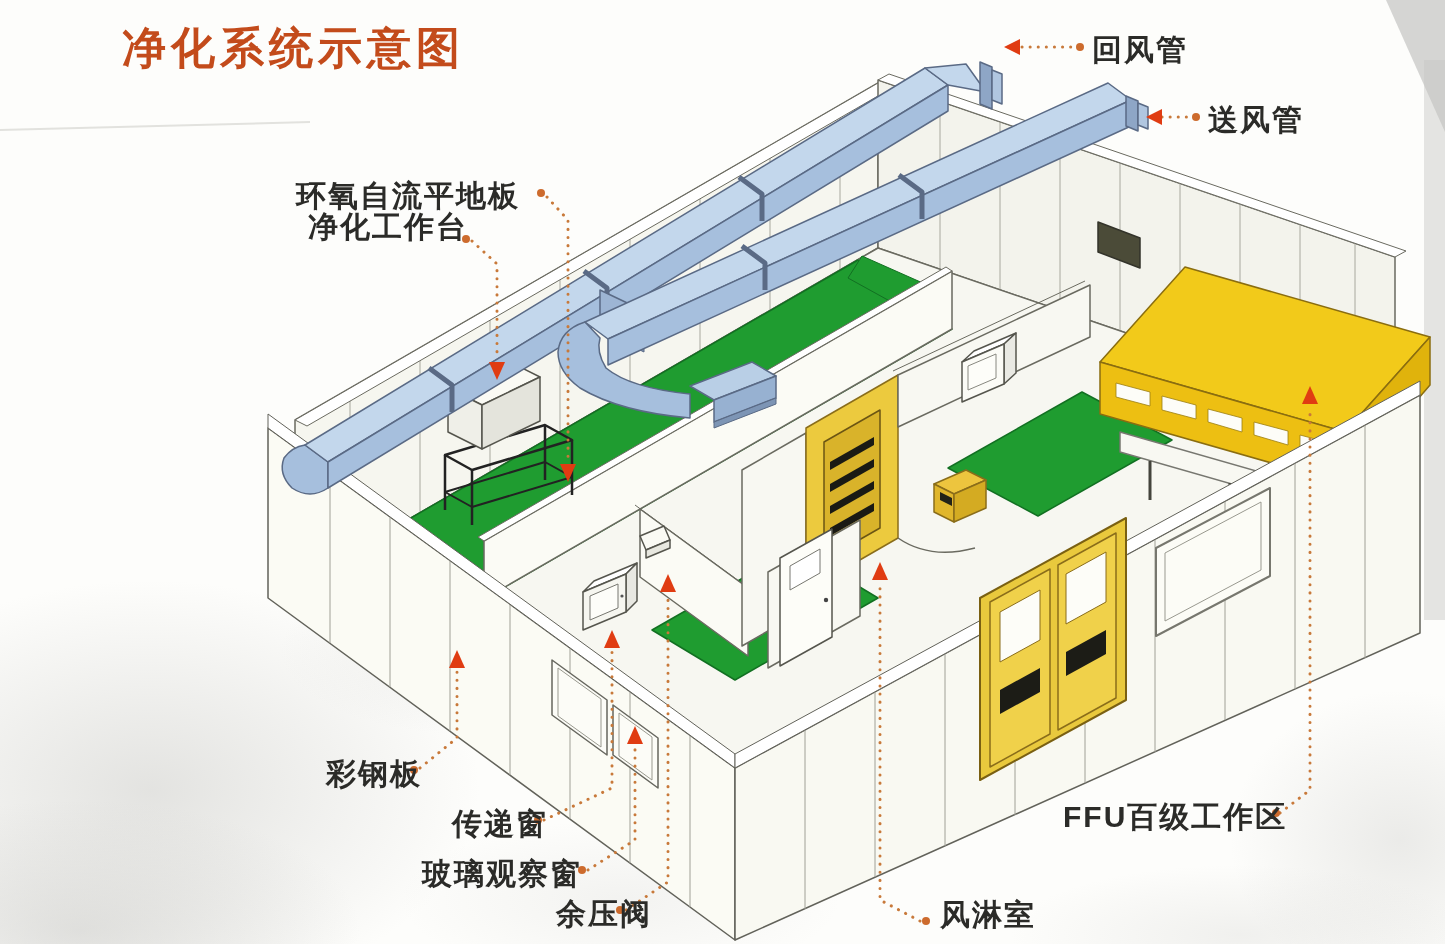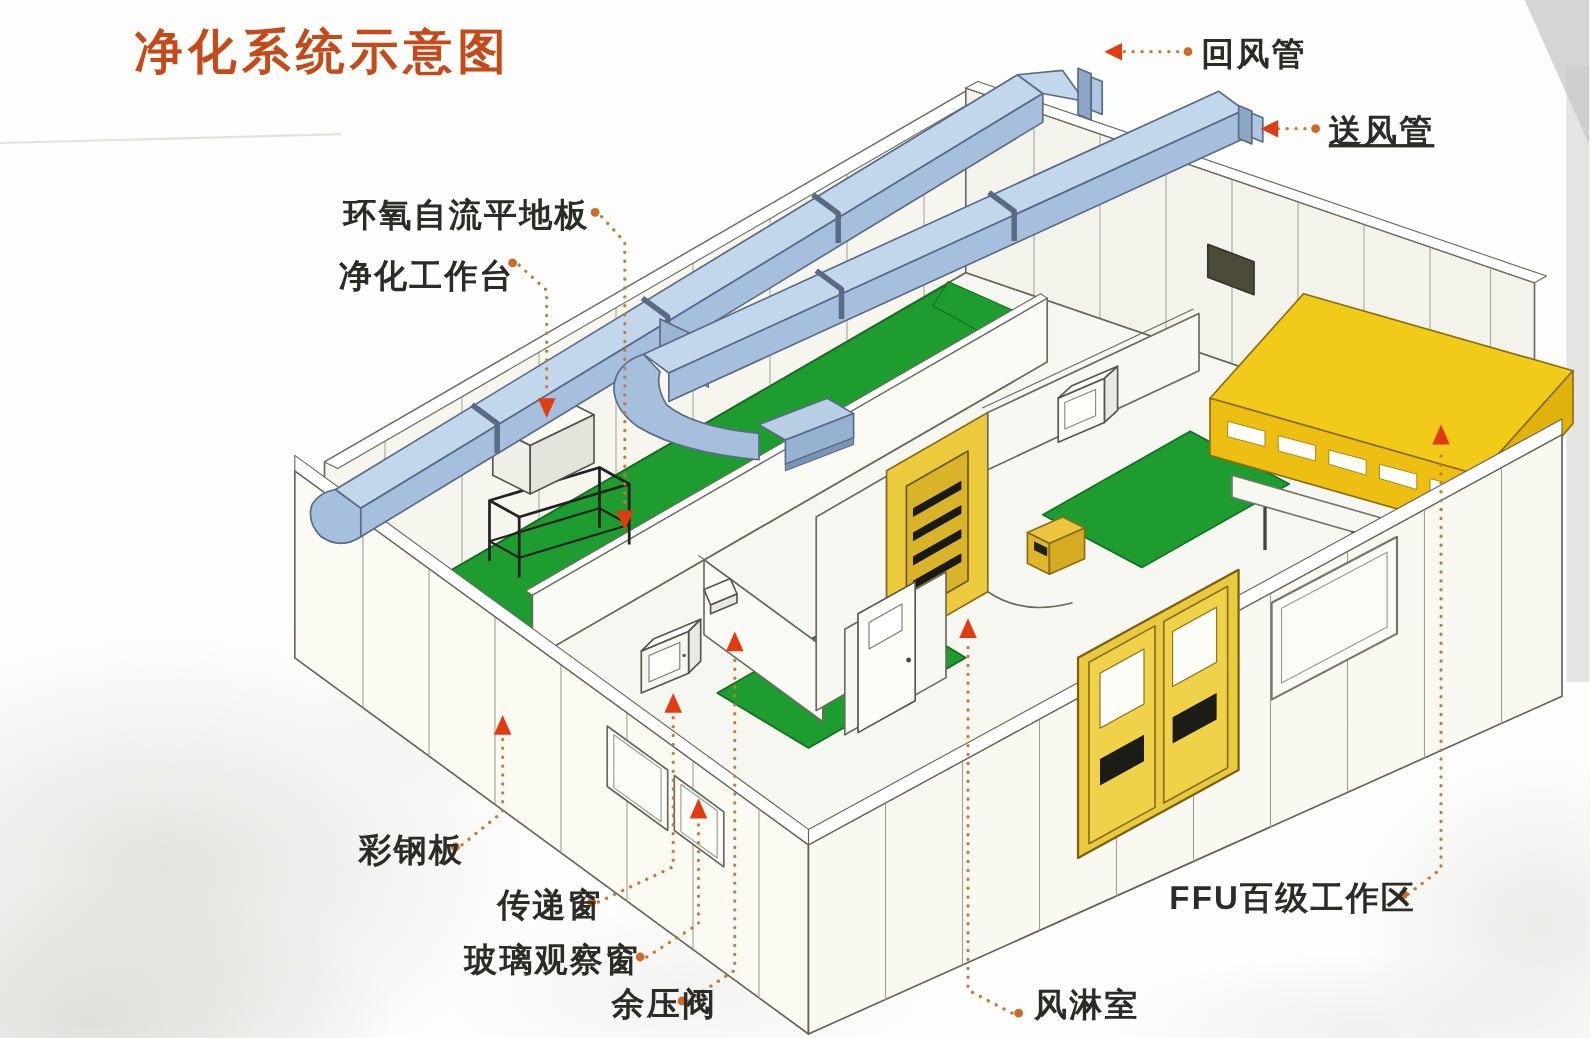--- a/index.html
+++ b/index.html
@@ -257,23 +257,23 @@
       <path d="M627,744 L643,744 L635,726 Z"></path>
       <path d="M660,592 L676,592 L668,574 Z"></path>
       <path d="M872,580 L888,580 L880,562 Z"></path>
       <path d="M1302,404 L1318,404 L1310,386 Z"></path>
     </g>
   </svg>
 
   <div id="page-title">净化系统示意图</div>
 
   <div class="lbl" style="left:1092px;top:35px;">回风管</div>
-  <div class="lbl" style="left:1208px;top:105px;text-decoration:underline;">送风管</div>
-  <div class="lbl" style="left:312px;top:181px;">环氧自流平地板</div>
-  <div class="lbl" style="left:308px;top:237px;">净化工作台</div>
+  <div class="lbl" style="left:1208px;top:105px;">送风管</div>
+  <div class="lbl" style="left:296px;top:181px;">环氧自流平地板</div>
+  <div class="lbl" style="left:308px;top:212px;">净化工作台</div>
   <div class="lbl" style="left:326px;top:759px;">彩钢板</div>
   <div class="lbl" style="left:452px;top:809px;">传递窗</div>
   <div class="lbl" style="left:422px;top:859px;">玻璃观察窗</div>
   <div class="lbl" style="left:556px;top:899px;">余压阀</div>
   <div class="lbl" style="left:940px;top:900px;">风淋室</div>
   <div class="lbl" style="left:1063px;top:802px;text-align:center;">FFU百级工作区</div>
 
 </div>
 
 </body></html>

